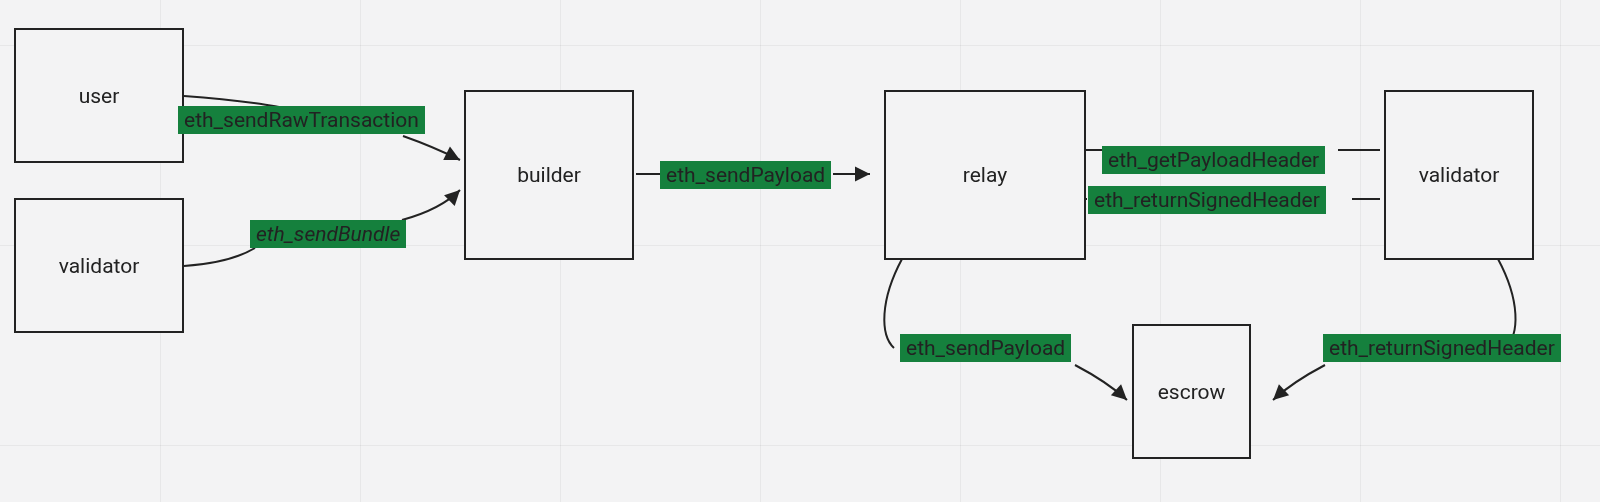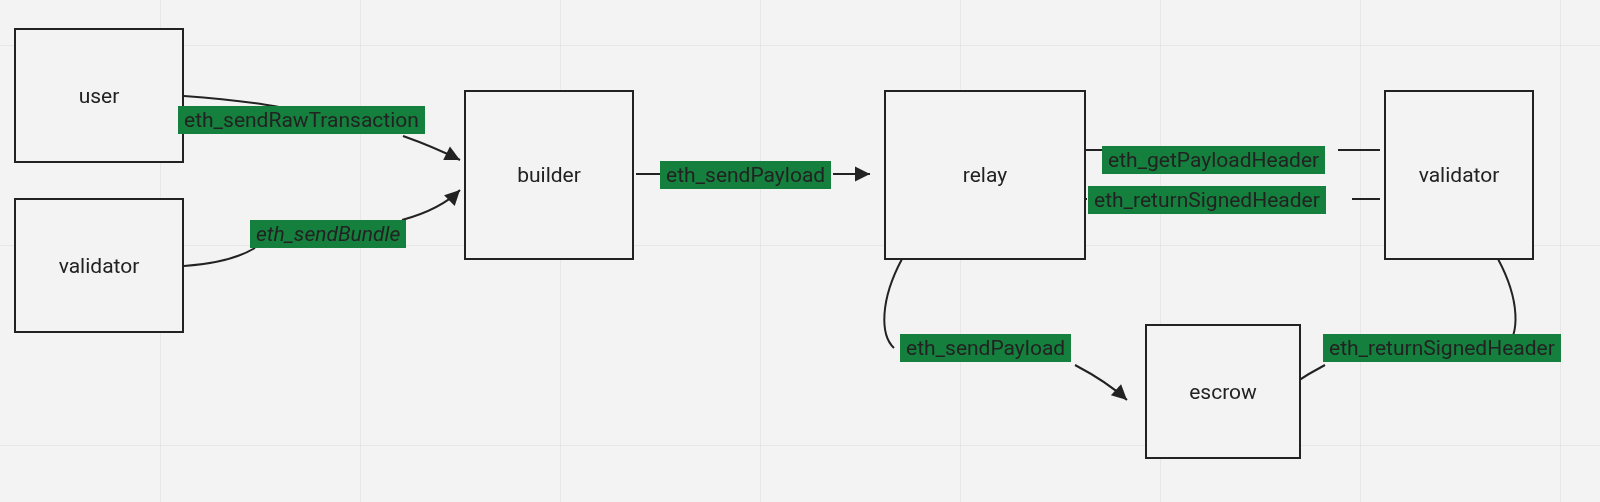--- a/index.html
+++ b/index.html
@@ -96,21 +96,21 @@
 </div>
 
 <div class="node" style="left:884px; top:90px; width:202px; height:170px;">
   <span>relay</span>
 </div>
 
 <div class="node" style="left:1384px; top:90px; width:150px; height:170px;align-items:center;">
   <span>validator</span>
 </div>
 
-<div class="node" style="left:1132px; top:324px; width:156px; height:135px;margin-left:13px;">
+<div class="node" style="left:1132px; top:324px; width:119px; height:135px;">
   <span>escrow</span>
 </div>
 
 <div class="edge-label" style="left:178px; top:106px;">eth_sendRawTransaction</div>
 
 <div class="edge-label" style="left:250px; top:220px;font-style:italic;">eth_sendBundle</div>
 
 <div class="edge-label" style="left:660px; top:161px;">eth_sendPayload</div>
 
 <div class="edge-label" style="left:1102px; top:146px;">eth_getPayloadHeader</div>

